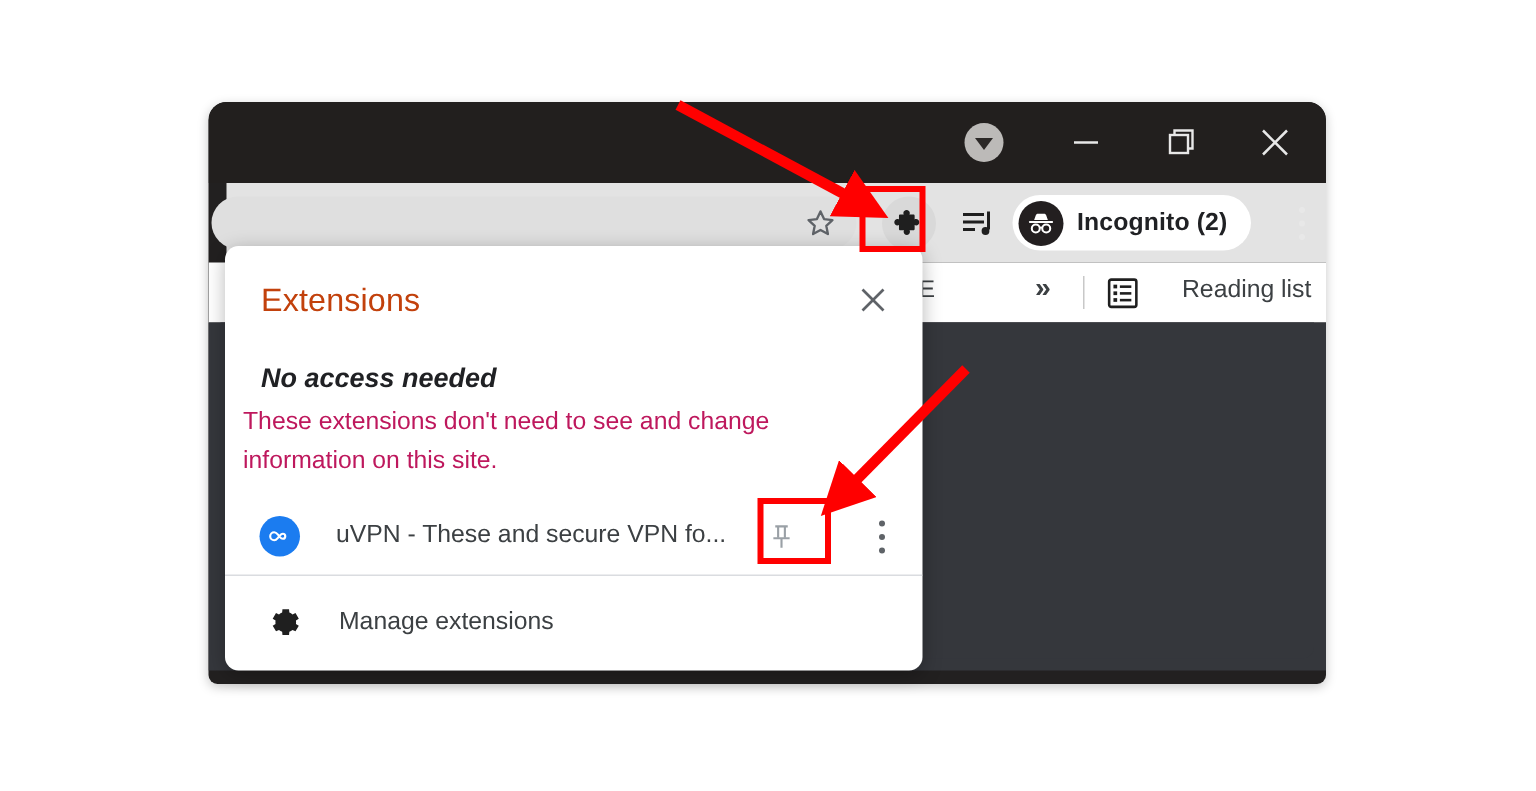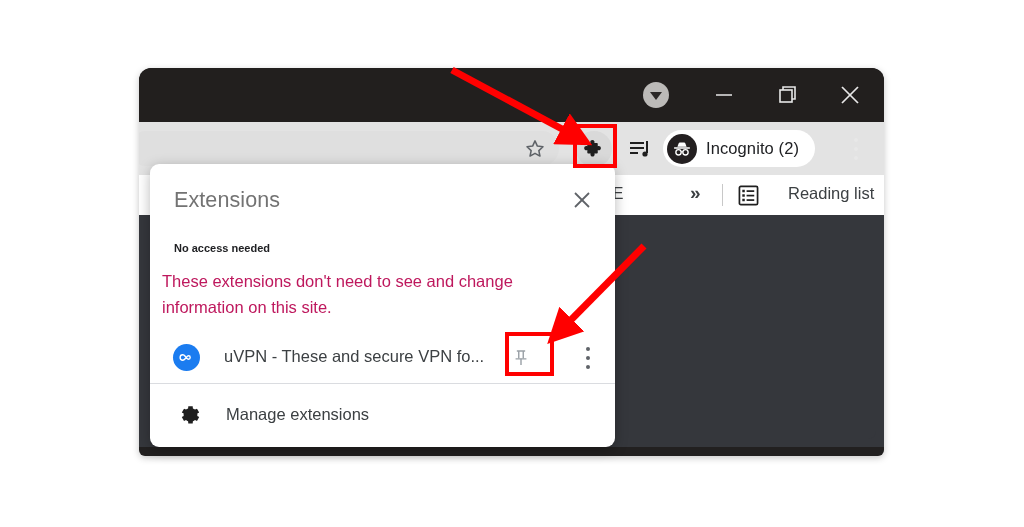--- a/index.html
+++ b/index.html
@@ -72,25 +72,26 @@
     width: 0; height: 0;
     border-left: 6px solid transparent;
     border-right: 6px solid transparent;
     border-top: 8px solid #2b2827;
     margin-top: 1px;
   }
 
   
   .toolbar {
     position: absolute;
-    left: 0;
+    left: 12px;
     top: 54px;
     width: 745px;
     height: 53px;
     background: #E3E3E3;
+    font-weight: bold;
   }
 
   .omnibox {
     position: absolute;
     left: -10px;
     top: 9px;
     width: 430px;
     height: 35px;
     background: #DFDFDF;
     border-radius: 18px;
@@ -252,42 +253,43 @@
     border-radius: 9px;
     box-shadow: 0 3px 13px rgba(0,0,0,0.28);
     overflow: hidden;
   }
 
   .ext-title {
     position: absolute;
     left: 24px;
     top: 24px;
     font-size: 21.5px;
-    color: #737373;
+    color: #c2410c;
     letter-spacing: 0.1px;
   }
 
   .ext-close {
     position: absolute;
     right: 18px;
     top: 21px;
     width: 30px;
     height: 30px;
     display: flex;
     align-items: center;
     justify-content: center;
   }
 
   .ext-section-heading {
     position: absolute;
     left: 24px;
     top: 78px;
-    font-size: 11px;
+    font-size: 18px;
     font-weight: bold;
     color: #202124;
+    font-style: italic;
   }
 
   .ext-section-desc {
     position: absolute;
     left: 12px;
     top: 104px;
     width: 400px;
     font-size: 16.5px;
     line-height: 26px;
     color: #be185d;

